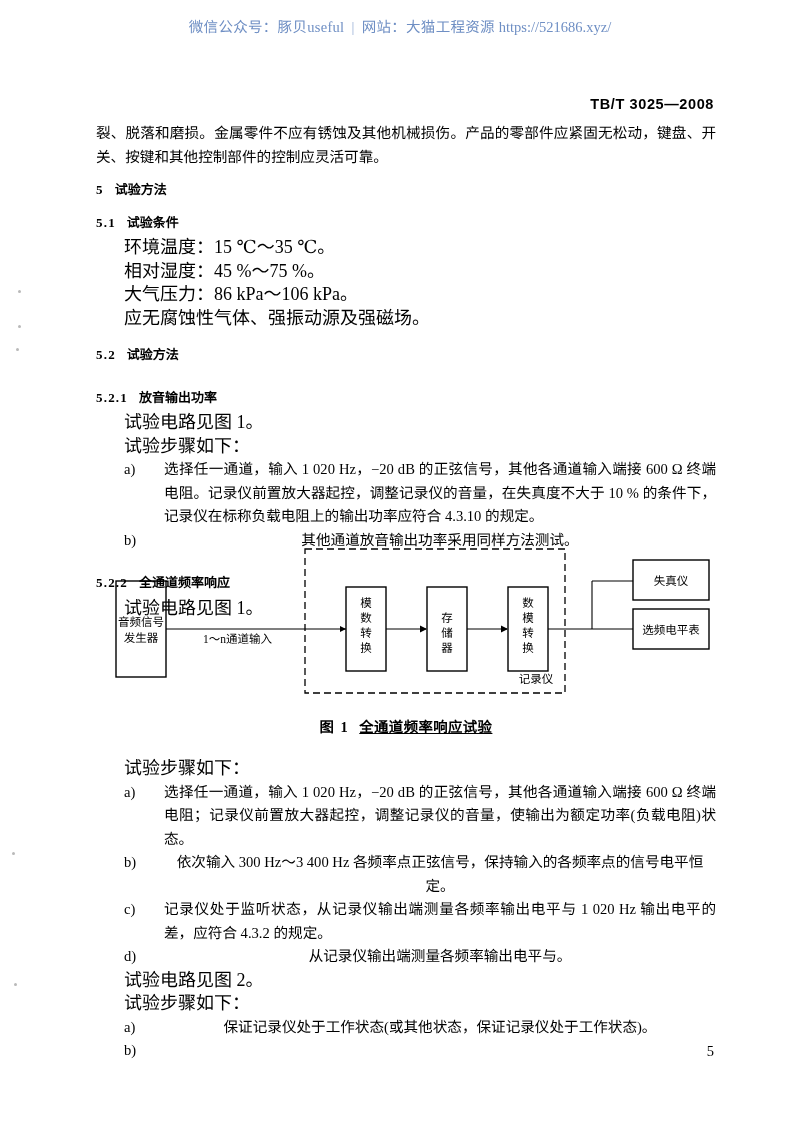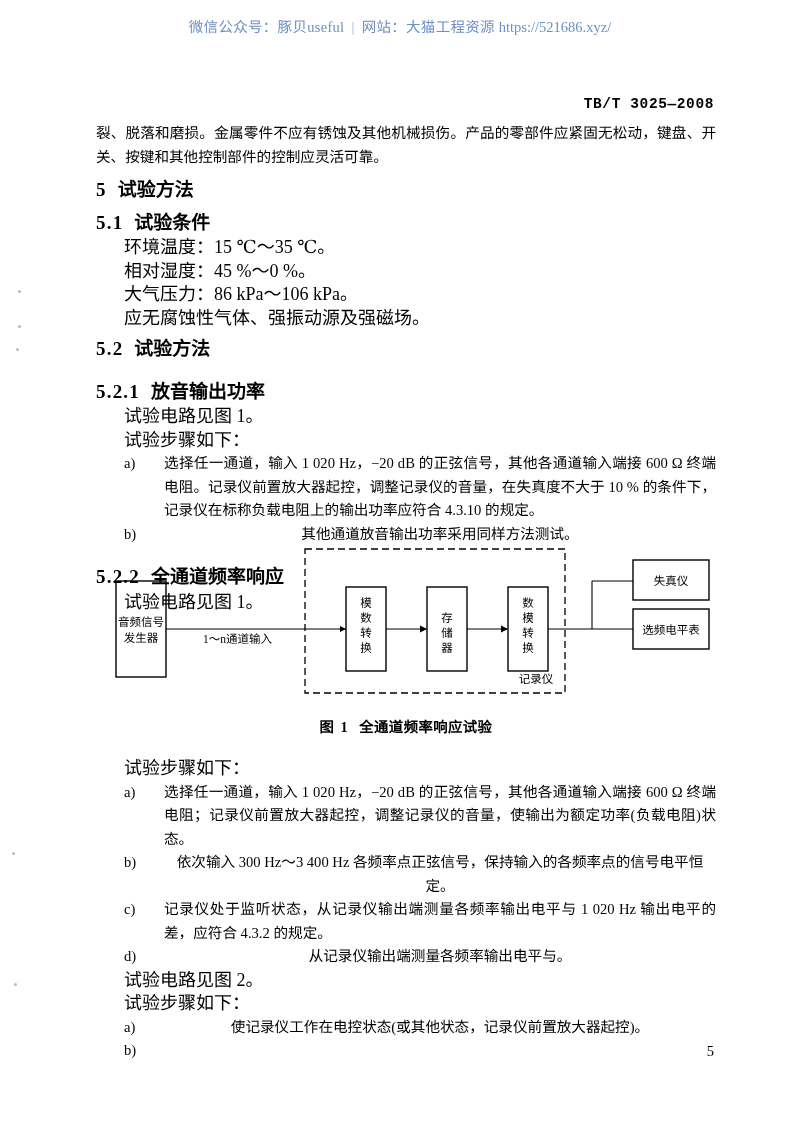--- a/index.html
+++ b/index.html
@@ -46,21 +46,21 @@
   #wm-top { top: 15px; }
 
   
   .running-head {
     position: absolute;
     top: 96px;
     right: 86px;
     font-size: 14.5px;
     font-weight: bold;
     letter-spacing: 0.6px;
-    font-family: Liberation Mono, monospace;
+    font-family: Liberation Sans, sans-serif;
   }
 
   
   .body-col {
     position: absolute;
     top: 122px;
     left: 96px;
     width: 620px;
   }
 
@@ -71,33 +71,33 @@
   .para {
     font-size: 14.6px;
     line-height: 23.5px;
     text-align: justify;
     text-justify: inter-character;
     letter-spacing: 0px;
   }
 
   .heading {
     font-weight: bold;
-    font-size: 19px;
+    font-size: 13px;
     line-height: 23.5px;
     margin-top: 9px;
     margin-bottom: 2px;
   }
   .heading .num {
     display: inline-block;
     letter-spacing: 1.2px;
   }
   .heading .ttl {
     margin-left: 11px;
   }
-  .heading.h-52  { margin-top: 7px; }
+  .heading.h-52  { margin-top: 13px; }
   .heading.h-521 { margin-top: 19px; }
 
   .indent1 {
     font-size: 18px;
     line-height: 23.5px;
     padding-left: 28px;
   }
 
   
   .listitem {
@@ -133,21 +133,21 @@
     position: absolute;
     top: 172px;
     left: 0;
     width: 620px;
     text-align: center;
     font-size: 14.4px;
     font-weight: bold;
     letter-spacing: 0.4px;
   }
   .figure-caption .capnum { letter-spacing: 1.5px; }
-  .figure-caption .captxt { margin-left: 10px; }
+  .figure-caption .captxt { margin-left: 10px; text-decoration: underline; }
 
   svg.diagram { position: absolute; top: 0; left: 0; }
 
   .vtext {
     font-family: "Liberation Serif", "DejaVu Serif", serif;
     font-size: 11.5px;
     letter-spacing: 0px;
   }
 
   
@@ -182,21 +182,21 @@
     <p class="para">裂、脱落和磨损。金属零件不应有锈蚀及其他机械损伤。产品的零部件应紧固无松动，键盘、开关、按键和其他控制部件的控制应灵活可靠。</p>
 
     <div class="heading">
       <span class="num">5</span><span class="ttl">试验方法</span>
     </div>
 
     <div class="heading">
       <span class="num">5.1</span><span class="ttl">试验条件</span>
     </div>
     <div class="indent1">环境温度：15 ℃～35 ℃。</div>
-    <div class="indent1">相对湿度：45 %～0 %。</div>
+    <div class="indent1">相对湿度：45 %～75 %。</div>
     <div class="indent1">大气压力：86 kPa～106 kPa。</div>
     <div class="indent1">应无腐蚀性气体、强振动源及强磁场。</div>
 
     <div class="heading h-52">
       <span class="num">5.2</span><span class="ttl">试验方法</span>
     </div>
 
     <div class="heading h-521">
       <span class="num">5.2.1</span><span class="ttl">放音输出功率</span>
     </div>
@@ -293,21 +293,21 @@
     </div>
     <div class="listitem">
       <span class="marker">d)</span>
       <span class="itxt nojust">从记录仪输出端测量各频率输出电平与。</span>
     </div>
 
     <div class="indent1">试验电路见图 2。</div>
     <div class="indent1">试验步骤如下：</div>
     <div class="listitem">
       <span class="marker">a)</span>
-      <span class="itxt nojust">使记录仪工作在电控状态(或其他状态，记录仪前置放大器起控)。</span>
+      <span class="itxt nojust">保证记录仪处于工作状态(或其他状态，保证记录仪处于工作状态)。</span>
     </div>
     <div class="listitem">
       <span class="marker">b)</span>
     </div>
   </div>
 
   <div class="folio">5</div>
 
   <div class="speckle" style="left:18px; top:290px; width:3px; height:3px;"></div>
   <div class="speckle" style="left:18px; top:325px; width:3px; height:3px;"></div>

